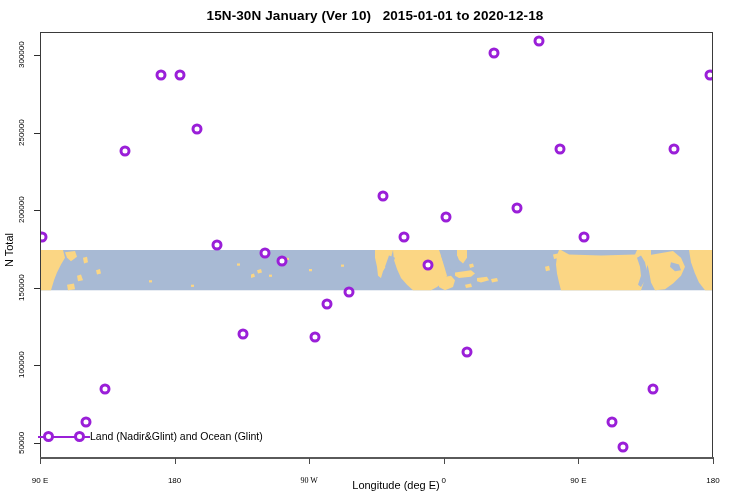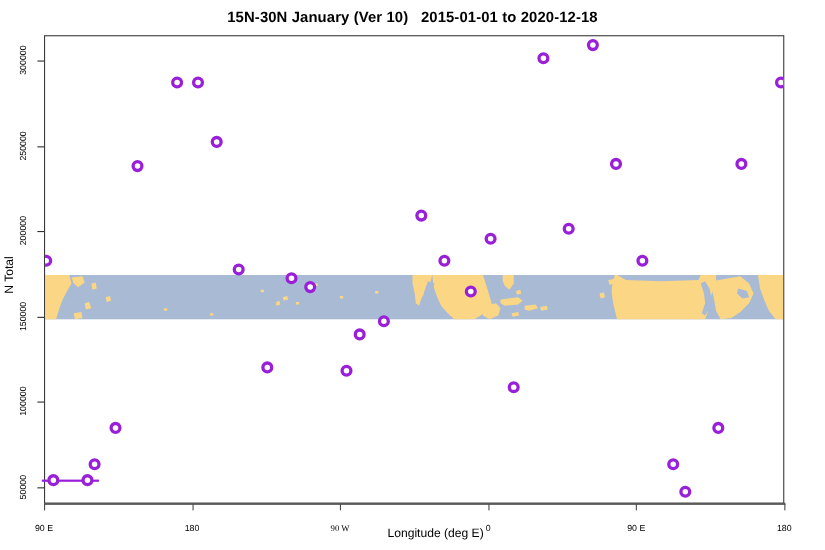--- a/index.html
+++ b/index.html
@@ -224,16 +224,17 @@
       <div class="xtick-mark" style="left: 713px;"></div>
       <div class="xtick-label" style="left: 688px; width: 50px;">180</div>
     </div>
 
   <div id="legend">
     <div id="legend-line">
       <span class="seg"></span>
       <span class="lm a"></span>
       <span class="lm b"></span>
     </div>
+    <div id="legend-text">Land (Nadir&amp;Glint) and Ocean (Glint)</div>
   </div>
 
   <div id="xlabel">Longitude (deg E)</div>
 </div>
 
 </body></html>

